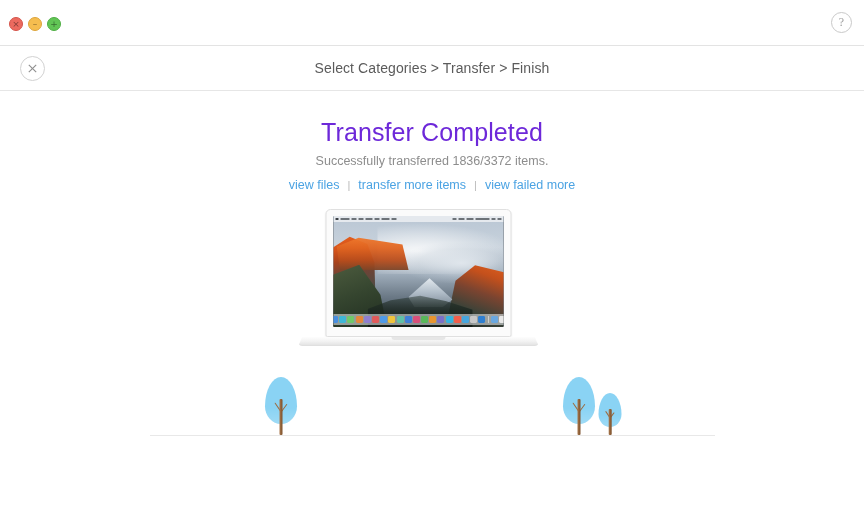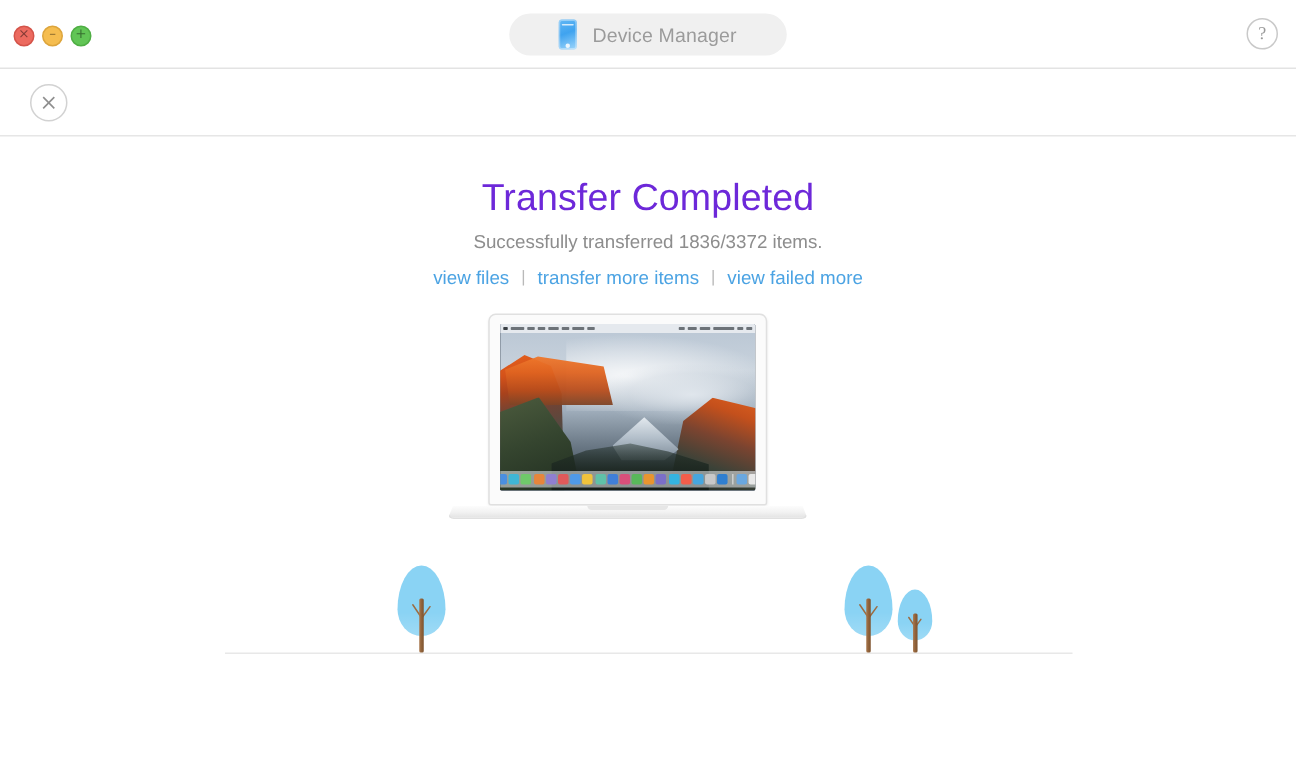--- a/index.html
+++ b/index.html
@@ -406,37 +406,34 @@
       <span>×</span>
     </div>
     <div class="tl tl-min">
       <span>–</span>
     </div>
     <div class="tl tl-max">
       <span>+</span>
     </div>
   </div>
 
-  <div class="device-pill">
-    <div class="phone-icon"></div>
-    <div class="device-label">Device Manager</div>
-  </div>
 
   <div class="help-btn">
     <span>?</span>
   </div>
 </div>
 
 <div class="crumbbar">
   <div class="close-round">
     <svg width="9" height="9" viewBox="0 0 9 9">
       <line x1="0.8" y1="0.8" x2="8.2" y2="8.2" stroke="#8e8e8e" stroke-width="1.1"></line>
       <line x1="8.2" y1="0.8" x2="0.8" y2="8.2" stroke="#8e8e8e" stroke-width="1.1"></line>
     </svg>
   </div>
+  <div class="crumb-text">Select Categories &gt; Transfer &gt; Finish</div>
 </div>
 
 <div class="content">
 
   <h1 class="headline">Transfer Completed</h1>
   <p class="subline">Successfully transferred 1836/3372 items.</p>
 
   <div class="links">
     <a href="#">view files</a>
     <span class="sep">|</span>

